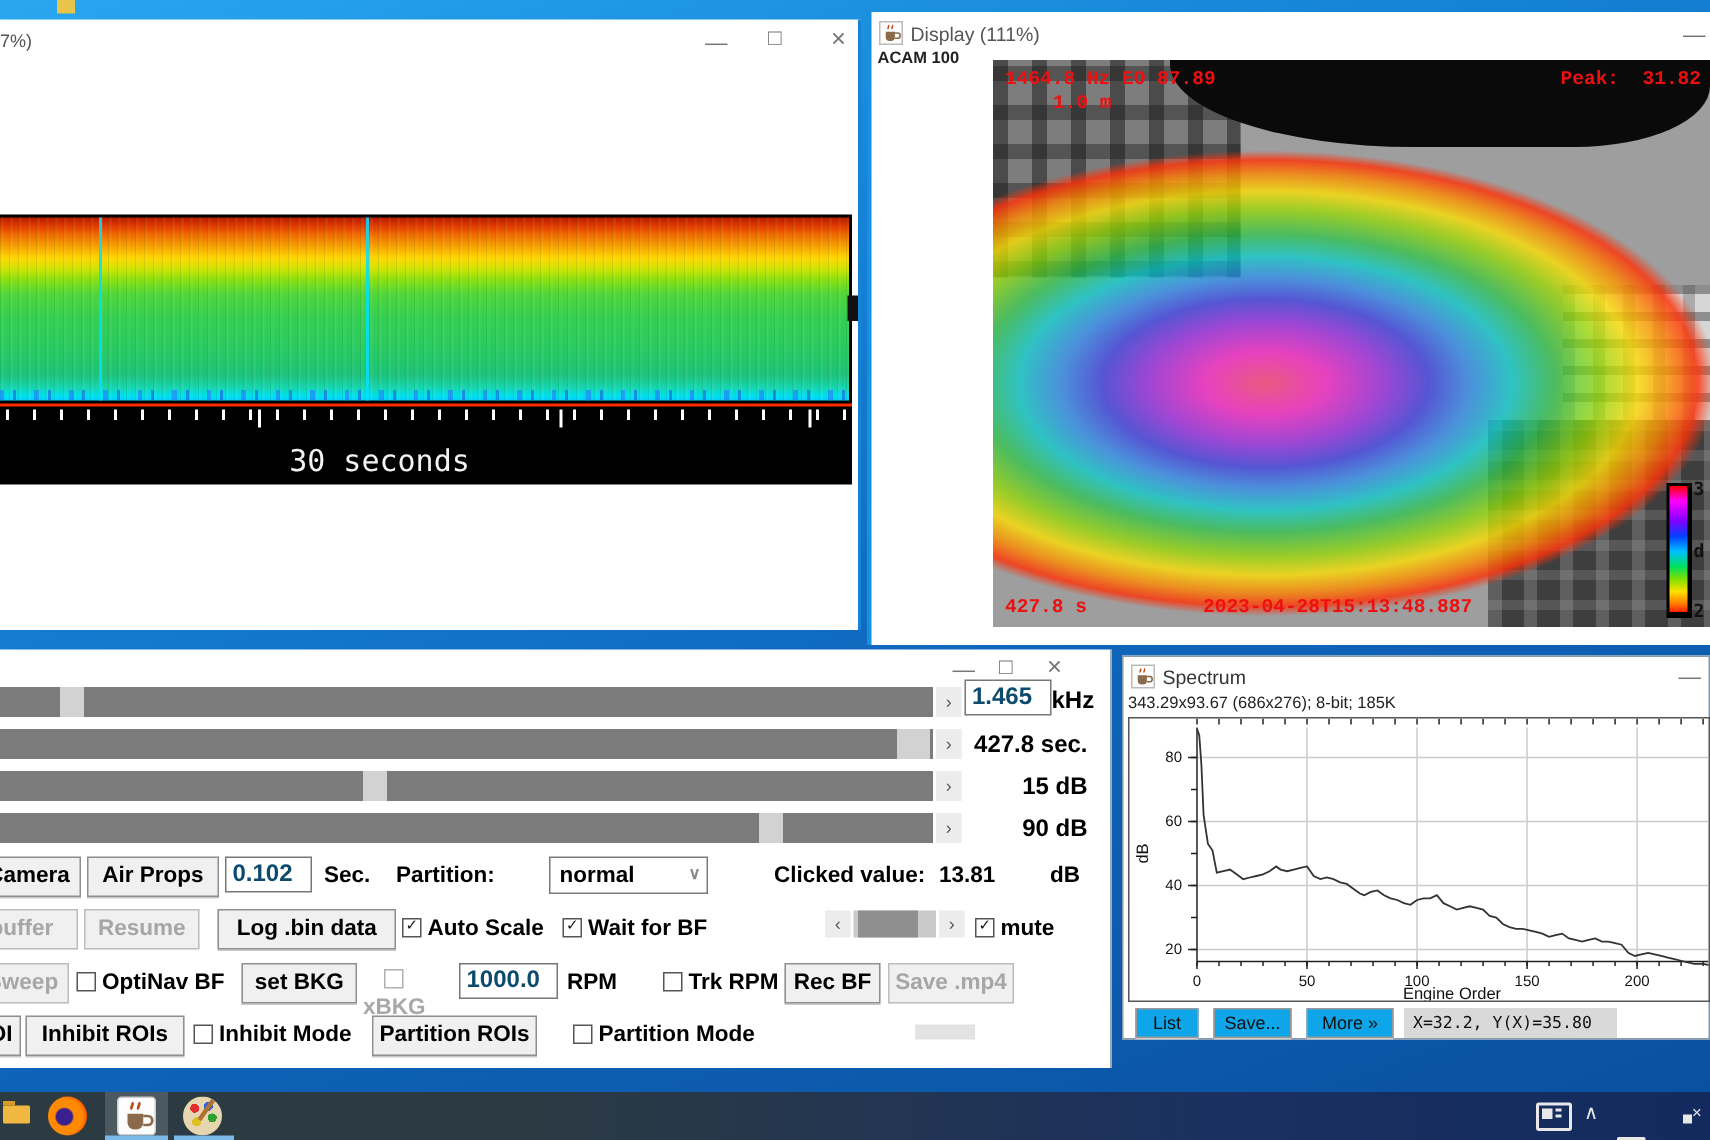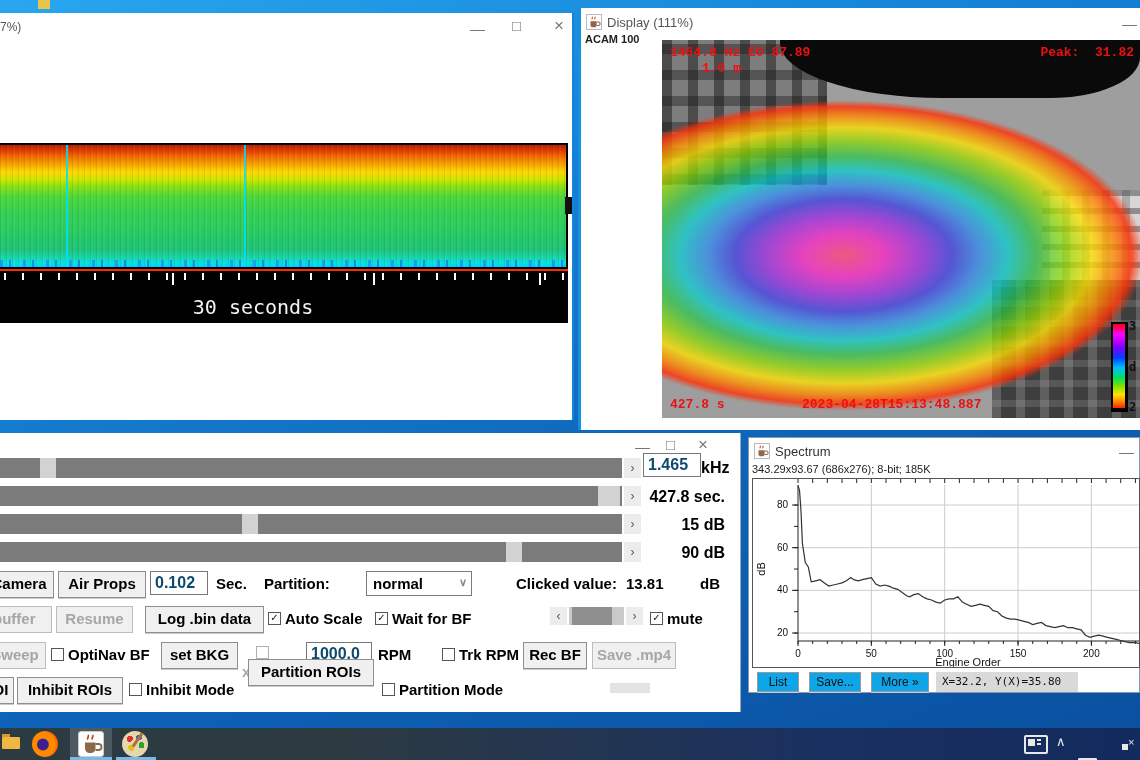--- a/index.html
+++ b/index.html
@@ -256,21 +256,21 @@
     </div>
     <div class="btn" style="left:525px;top:209px;width:64px;">Rec BF</div>
     <div class="btn dis" style="left:594px;top:209px;width:84px;">Save .mp4</div>
 
     <div class="btn" style="left:-22px;top:244px;width:38px;">ROI</div>
     <div class="btn" style="left:19px;top:244px;width:106px;">Inhibit ROIs</div>
     <div class="cbrow" style="left:131px;top:248px;">
       <span class="cbox"></span>
       <span class="cblbl">Inhibit Mode</span>
     </div>
-    <div class="btn" style="left:250px;top:226px;width:126px;">Partition ROIs</div>
+    <div class="btn" style="left:250px;top:244px;width:110px;">Partition ROIs</div>
     <div class="cbrow" style="left:384px;top:248px;">
       <span class="cbox"></span>
       <span class="cblbl">Partition Mode</span>
     </div>
     <div class="abs" style="left:612px;top:250px;width:40px;height:10px;background:#e3e3e3;"></div>
   </div>
 
   <div class="win" id="win4">
     <span class="jicon" style="position:absolute;left:5px;top:5px;">
       <svg viewBox="0 0 16 16" width="14" height="14">

